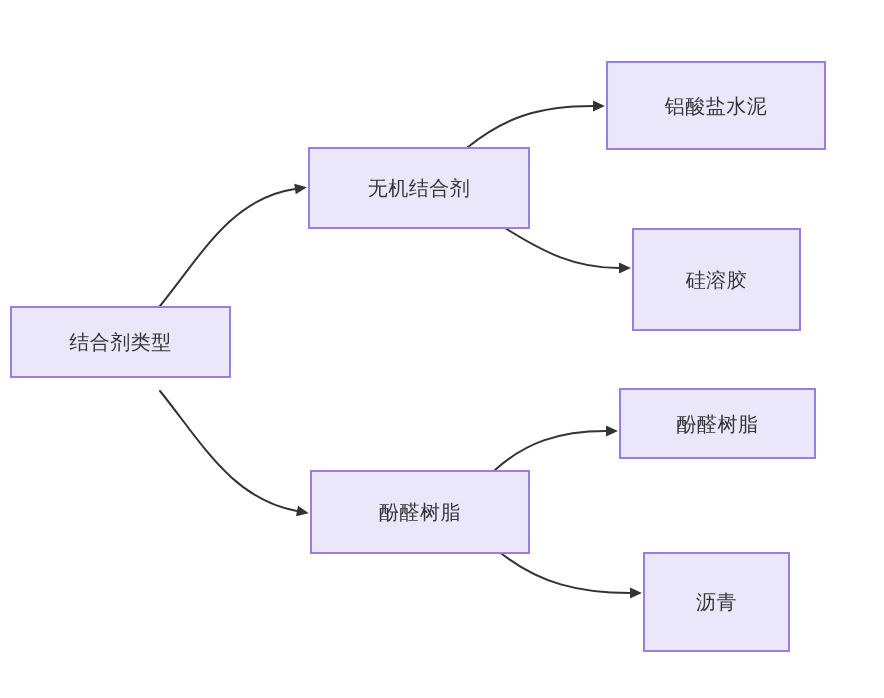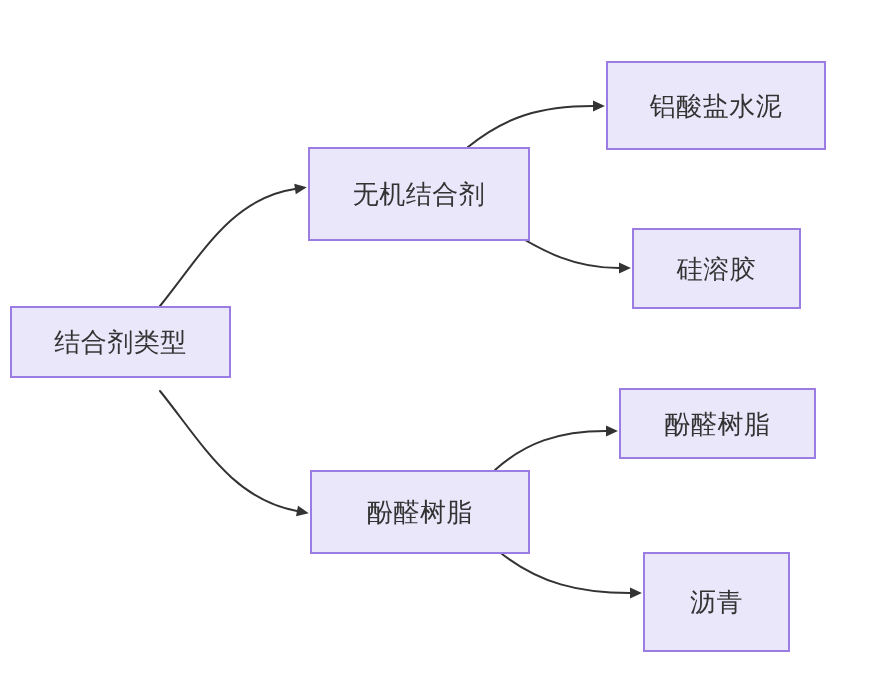--- a/index.html
+++ b/index.html
@@ -30,30 +30,30 @@
   }
   .node {
     position: absolute;
     box-sizing: border-box;
     background: #eae7fb;
     border: 2px solid #9b7ce3;
     display: flex;
     align-items: center;
     justify-content: center;
     color: #333333;
-    font-size: 26px;
+    font-size: 20px;
     line-height: 1;
     letter-spacing: 0.5px;
     white-space: nowrap;
   }
   
   .node-root      { left: 10px;  top: 306px; width: 221px; height: 72px; }
-  .node-inorganic { left: 308px; top: 147px; width: 222px; height: 94px; }
+  .node-inorganic { left: 308px; top: 147px; width: 222px; height: 82px; }
   .node-aluminate { left: 606px; top: 61px;  width: 220px; height: 89px; }
-  .node-silica    { left: 632px; top: 228px; width: 169px; height: 81px; }
+  .node-silica    { left: 632px; top: 228px; width: 169px; height: 103px; }
   .node-organic   { left: 310px; top: 470px; width: 220px; height: 84px; }
   .node-phenolic  { left: 619px; top: 388px; width: 197px; height: 71px; }
   .node-asphalt   { left: 643px; top: 552px; width: 147px; height: 100px; }
 </style>
 </head>
 <body>
 
 <div class="canvas">
 
   <svg class="edges-svg" viewBox="0 0 884 698" xmlns="http://www.w3.org/2000/svg">

